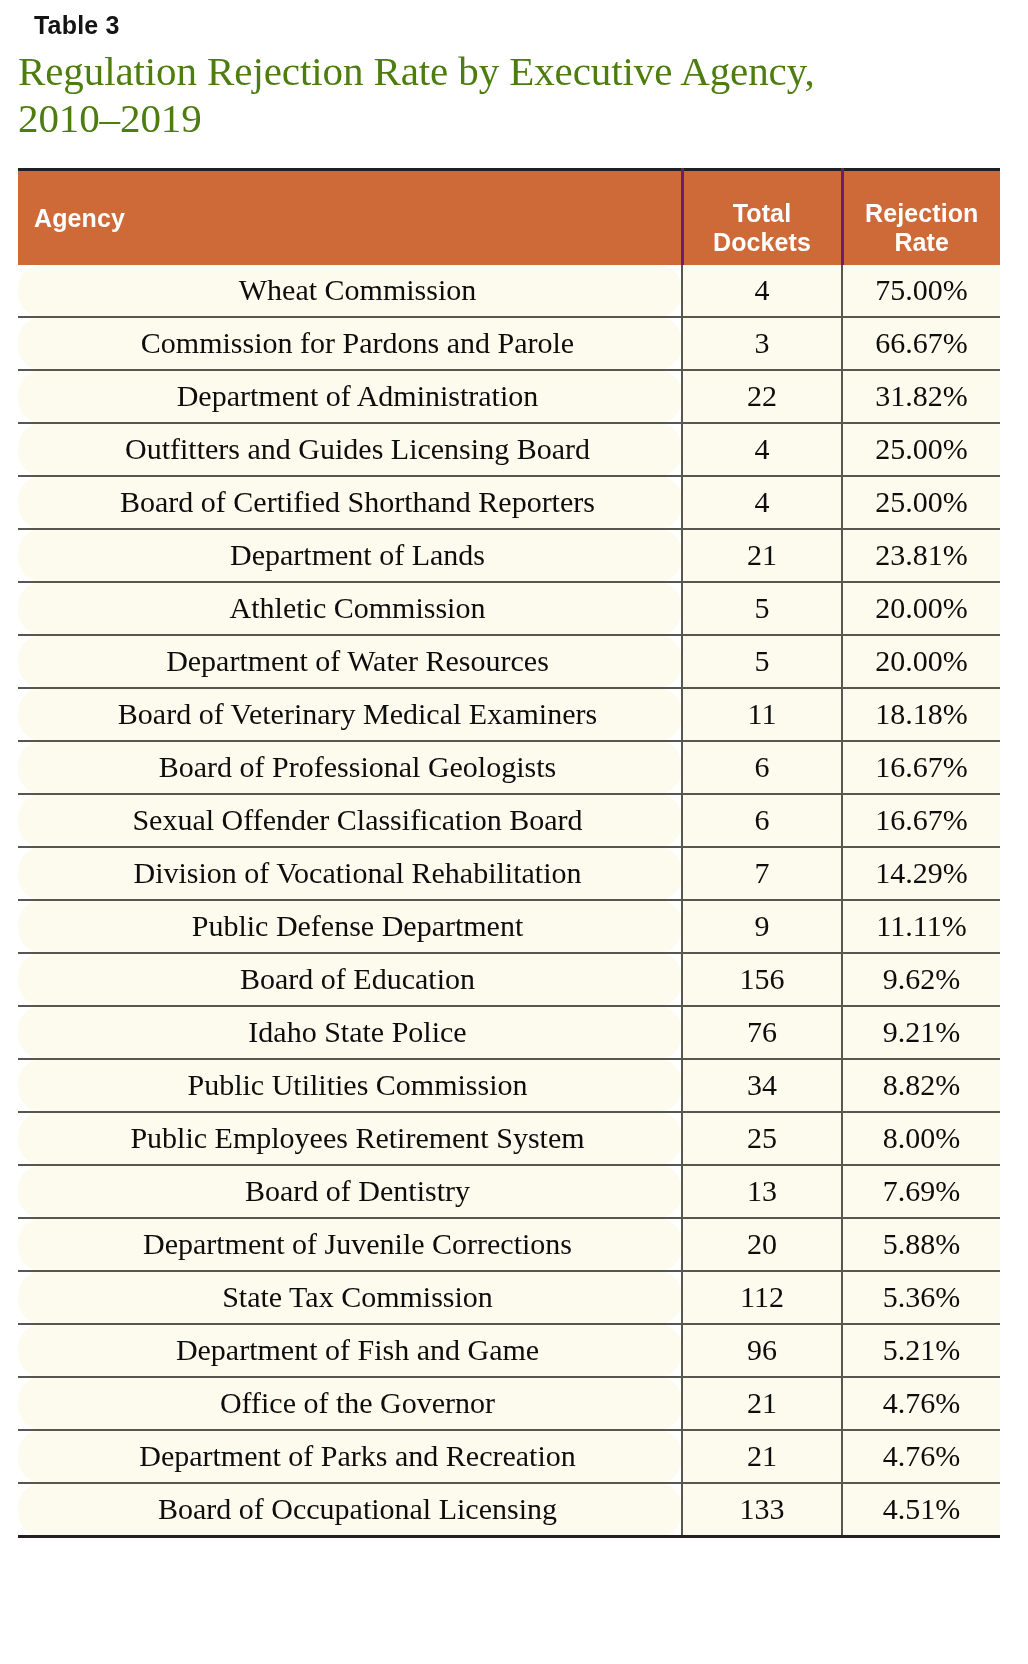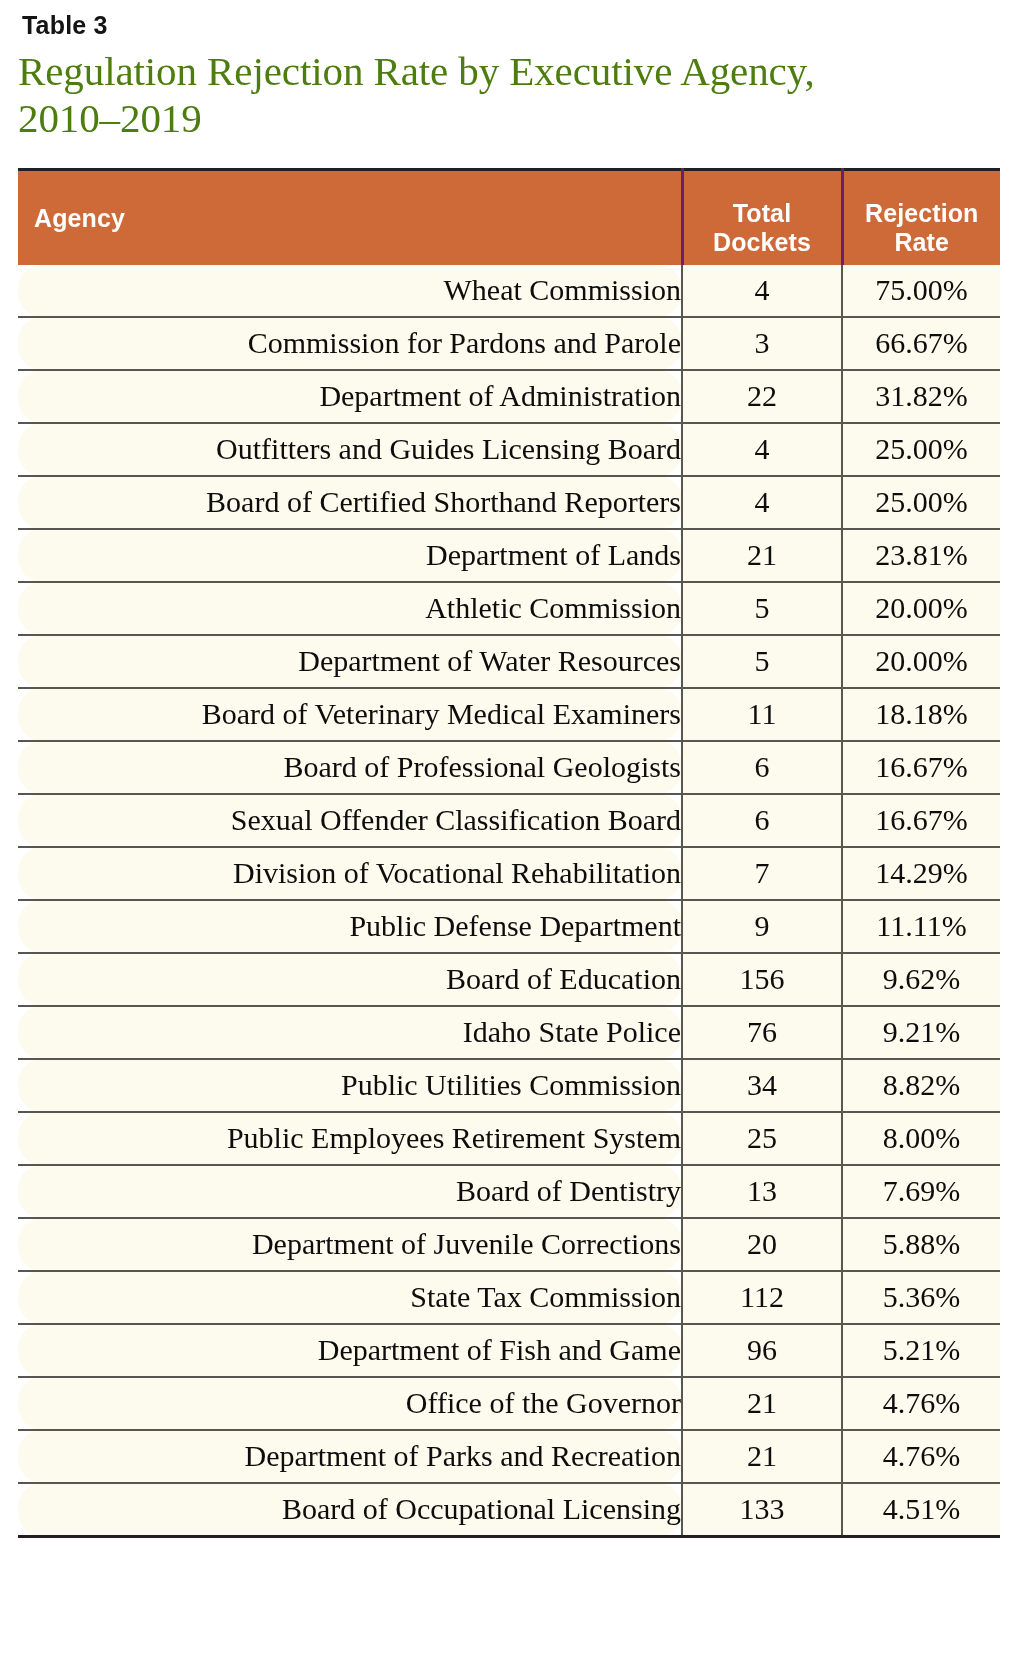--- a/index.html
+++ b/index.html
@@ -28,21 +28,21 @@
     padding: 12px 18px 0 18px;
   }
 
   .table-label {
     font-family: "Liberation Sans", sans-serif;
     font-weight: bold;
     font-size: 25px;
     letter-spacing: 0.2px;
     color: #141414;
     line-height: 1.1;
-    margin: 0 0 8px 4px;
+    margin: 0 0 8px 16px;
   }
 
   .table-title {
     font-family: "Liberation Serif", serif;
     font-weight: normal;
     font-size: 41px;
     line-height: 1.17;
     color: #4d7c0f;
     margin: 0;
     max-width: 880px;
@@ -114,21 +114,21 @@
     padding: 0;
     border-top: 2px solid #57564f;
     vertical-align: middle;
     white-space: nowrap;
     overflow: hidden;
   }
   tbody tr:first-child td {
     border-top: none;
   }
   tbody td.cell-agency {
-    text-align: right;
+    text-align: center;
     border-radius: 24px;
   }
   tbody td.cell-agency .tcell {
     padding-left: 16px;
   }
   tbody td.cell-num {
     text-align: center;
     border-left: 2px solid #57564f;
   }
   tbody td .tcell {

